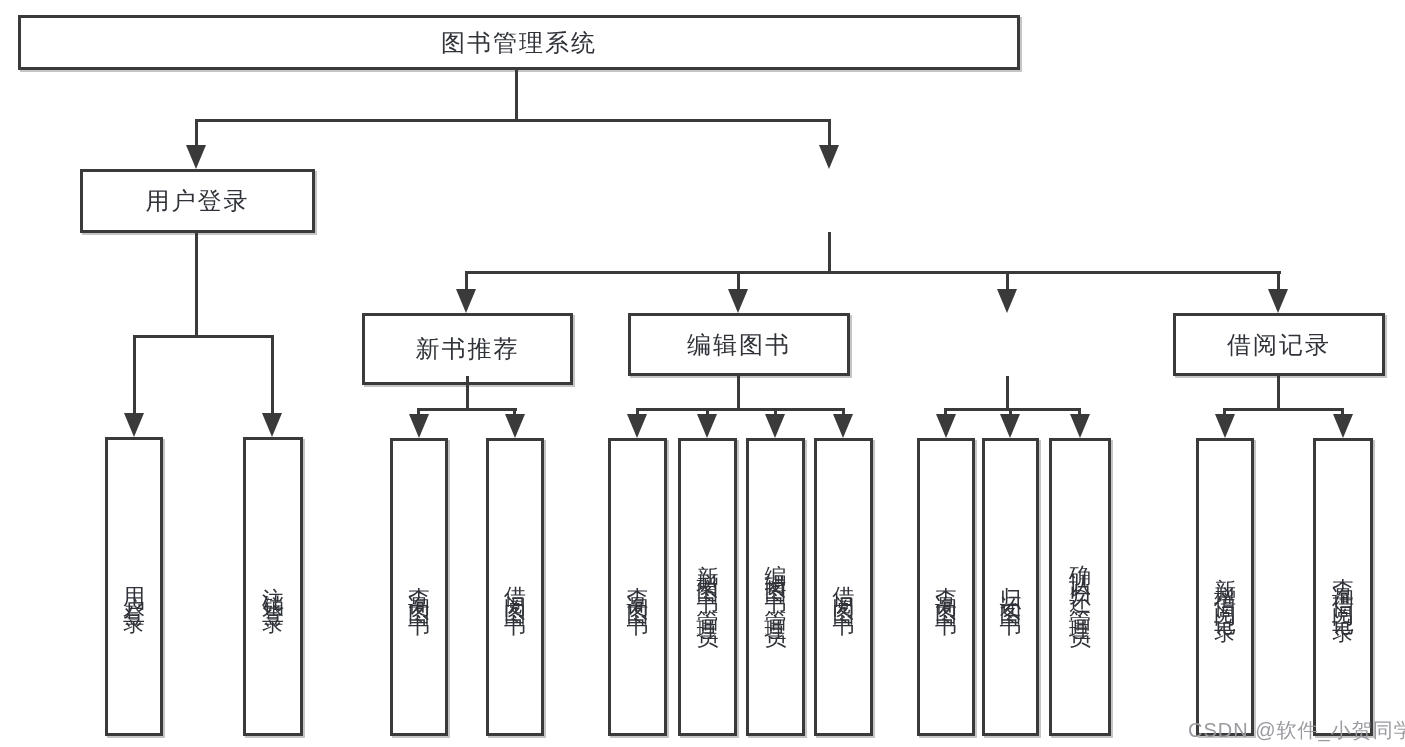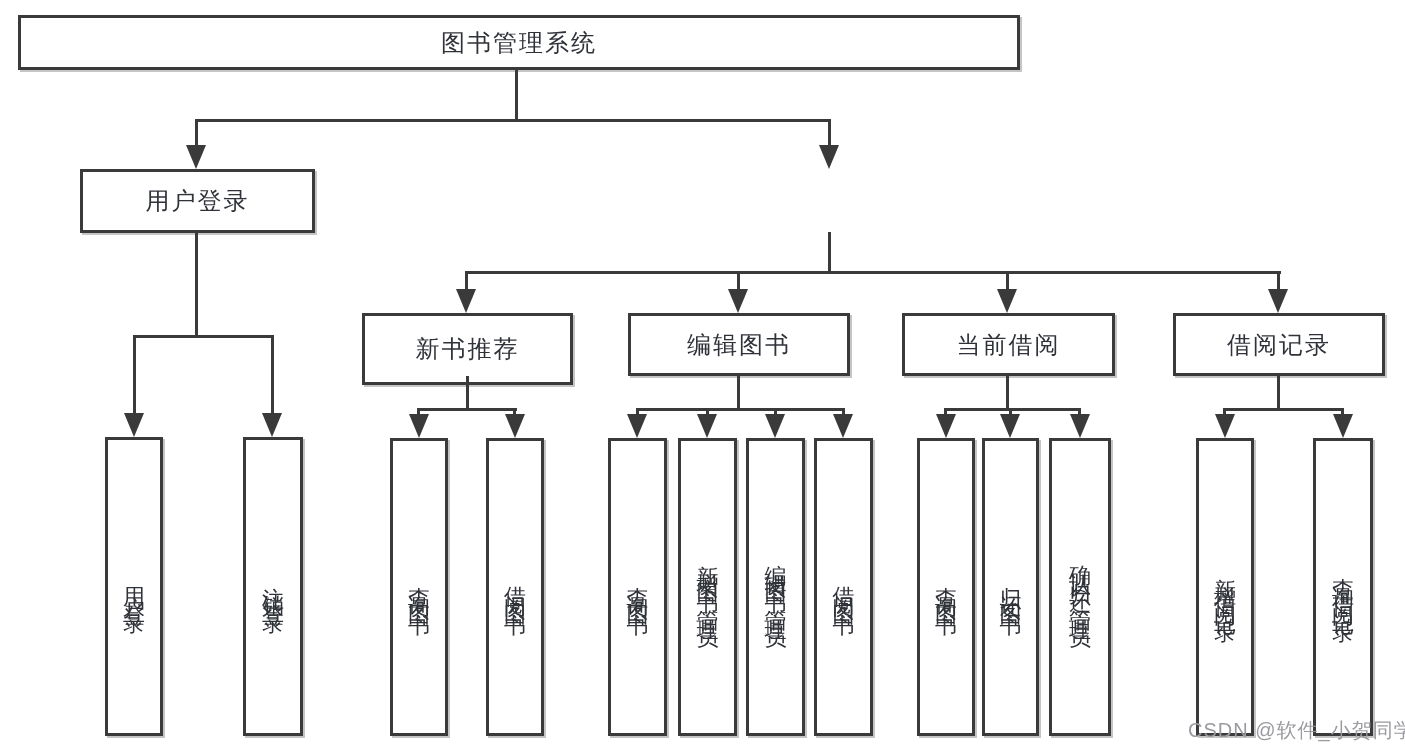--- a/index.html
+++ b/index.html
@@ -65,23 +65,20 @@
 
   <div class="box" style="left:80px;top:169px;width:235px;height:64px">
     <span class="label">用户登录</span>
   </div>
 
   <div class="box" style="left:362px;top:313px;width:211px;height:72px">
     <span class="label">新书推荐</span>
   </div>
   <div class="box" style="left:628px;top:313px;width:222px;height:63px">
     <span class="label">编辑图书</span>
-  </div>
-  <div class="box" style="left:902px;top:313px;width:213px;height:63px">
-    <span class="label">当前借阅</span>
   </div>
   <div class="box" style="left:1173px;top:313px;width:212px;height:63px">
     <span class="label">借阅记录</span>
   </div>
 
   <div class="box" style="left:105px;top:437px;width:58px;height:299px">
     <span class="vtext">用户登录</span>
   </div>
   <div class="box" style="left:243px;top:437px;width:60px;height:299px">
     <span class="vtext">注销登录</span>

